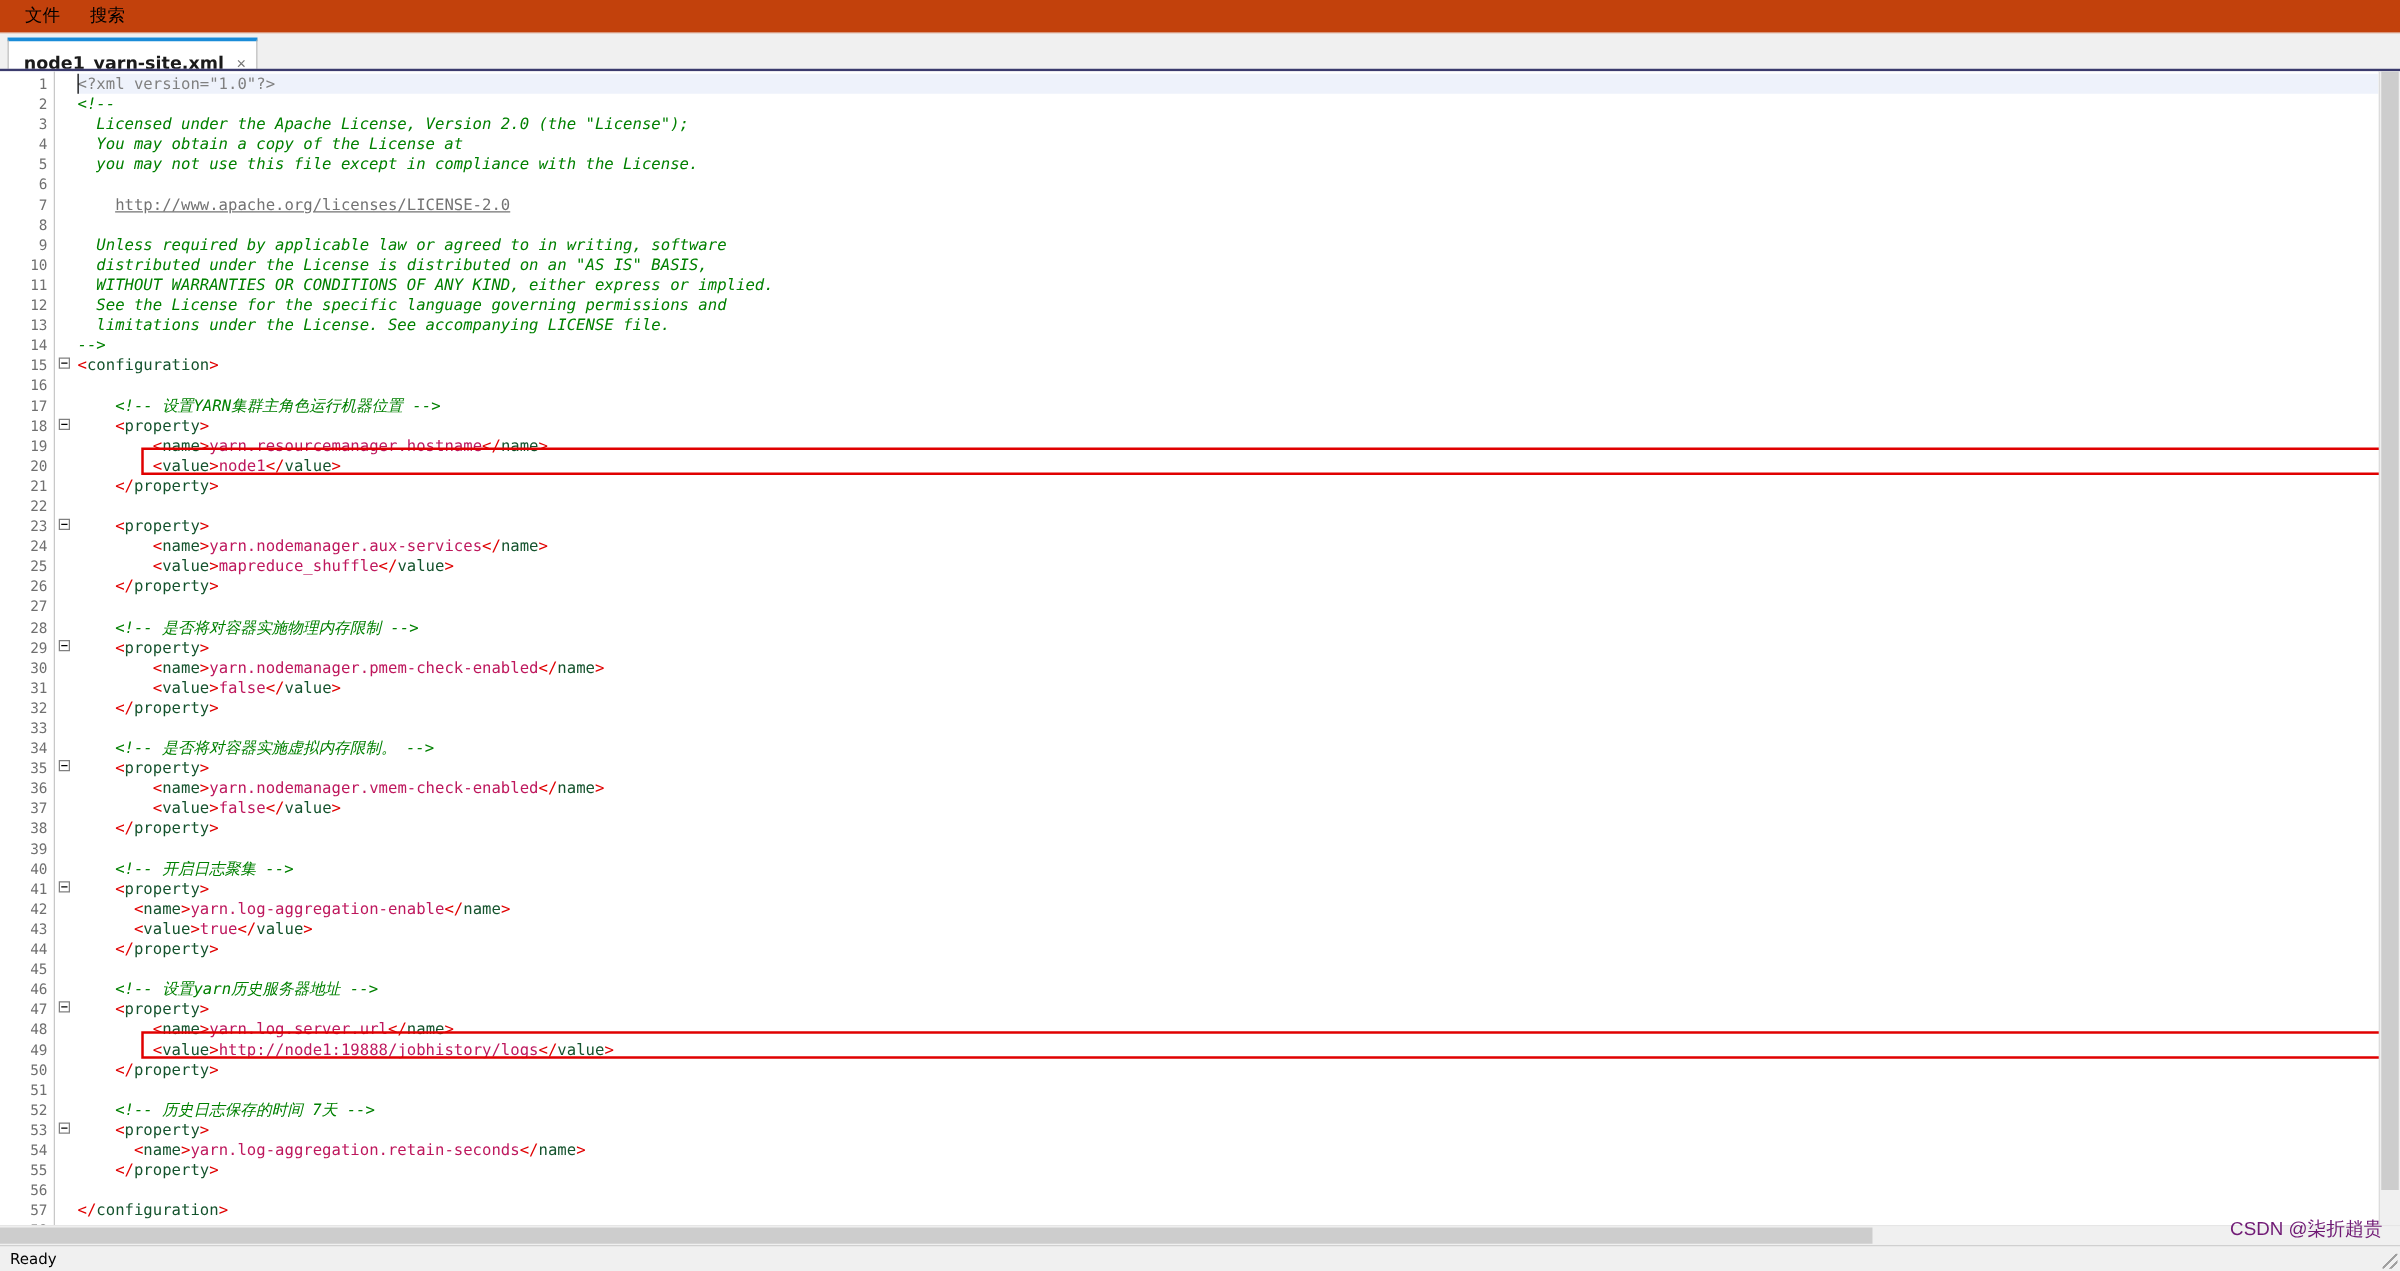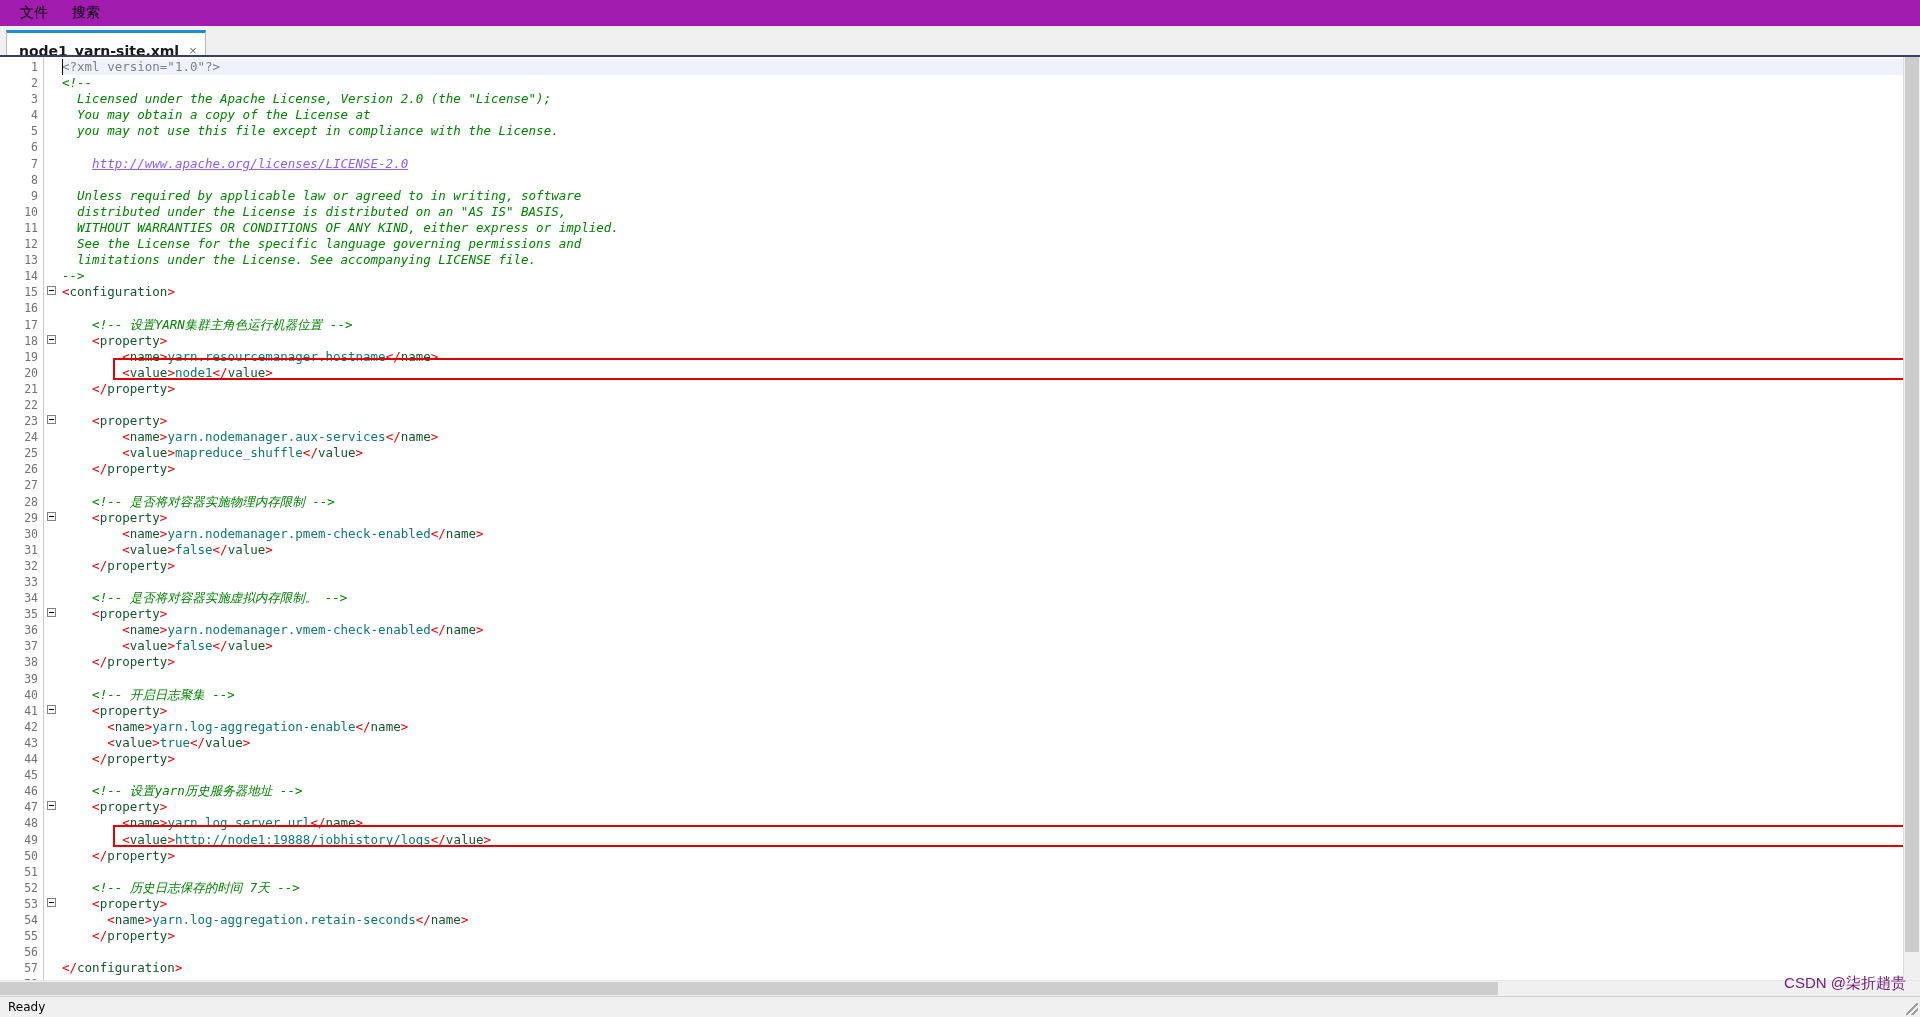--- a/index.html
+++ b/index.html
@@ -12,21 +12,21 @@
   #app {
     width: 1920px; height: 1017px;
     display: flex; flex-direction: column;
     background: #f0f0f0;
     position: relative;
   }
 
   
   .menubar {
     height: 26px;
-    background: #a21caf;
+    background: #c2410c;
     display: flex;
     align-items: center;
     padding-left: 8px;
     flex: 0 0 auto;
     border-bottom: 1px solid #f0f0f0;
   }
   .menu-item {
     font-size: 14px;
     color: #000;
     padding: 3px 12px;
@@ -140,24 +140,24 @@
     content: "";
     position: absolute;
     left: 1px; right: 1px; top: 3px;
     height: 1px; background: #000;
   }
   .cl { color: #000; }
   .cl.first { background: #eef2fb; }
 
   
   .cm  { color: #008000; font-style: italic; }
-  .lnk { color: #8b5cf6; font-style: italic; text-decoration: underline; }
+  .lnk { color: #737373; text-decoration: underline; }
   .br  { color: #e00000; }
   .tg  { color: #14532d; }
-  .tx  { color: #0f766e; }
+  .tx  { color: #be185d; }
   .pi  { color: #808080; }
 
   
   .hl-box {
     position: absolute;
     border: 2px solid #e00000;
     box-sizing: border-box;
     pointer-events: none;
     z-index: 5;
   }

